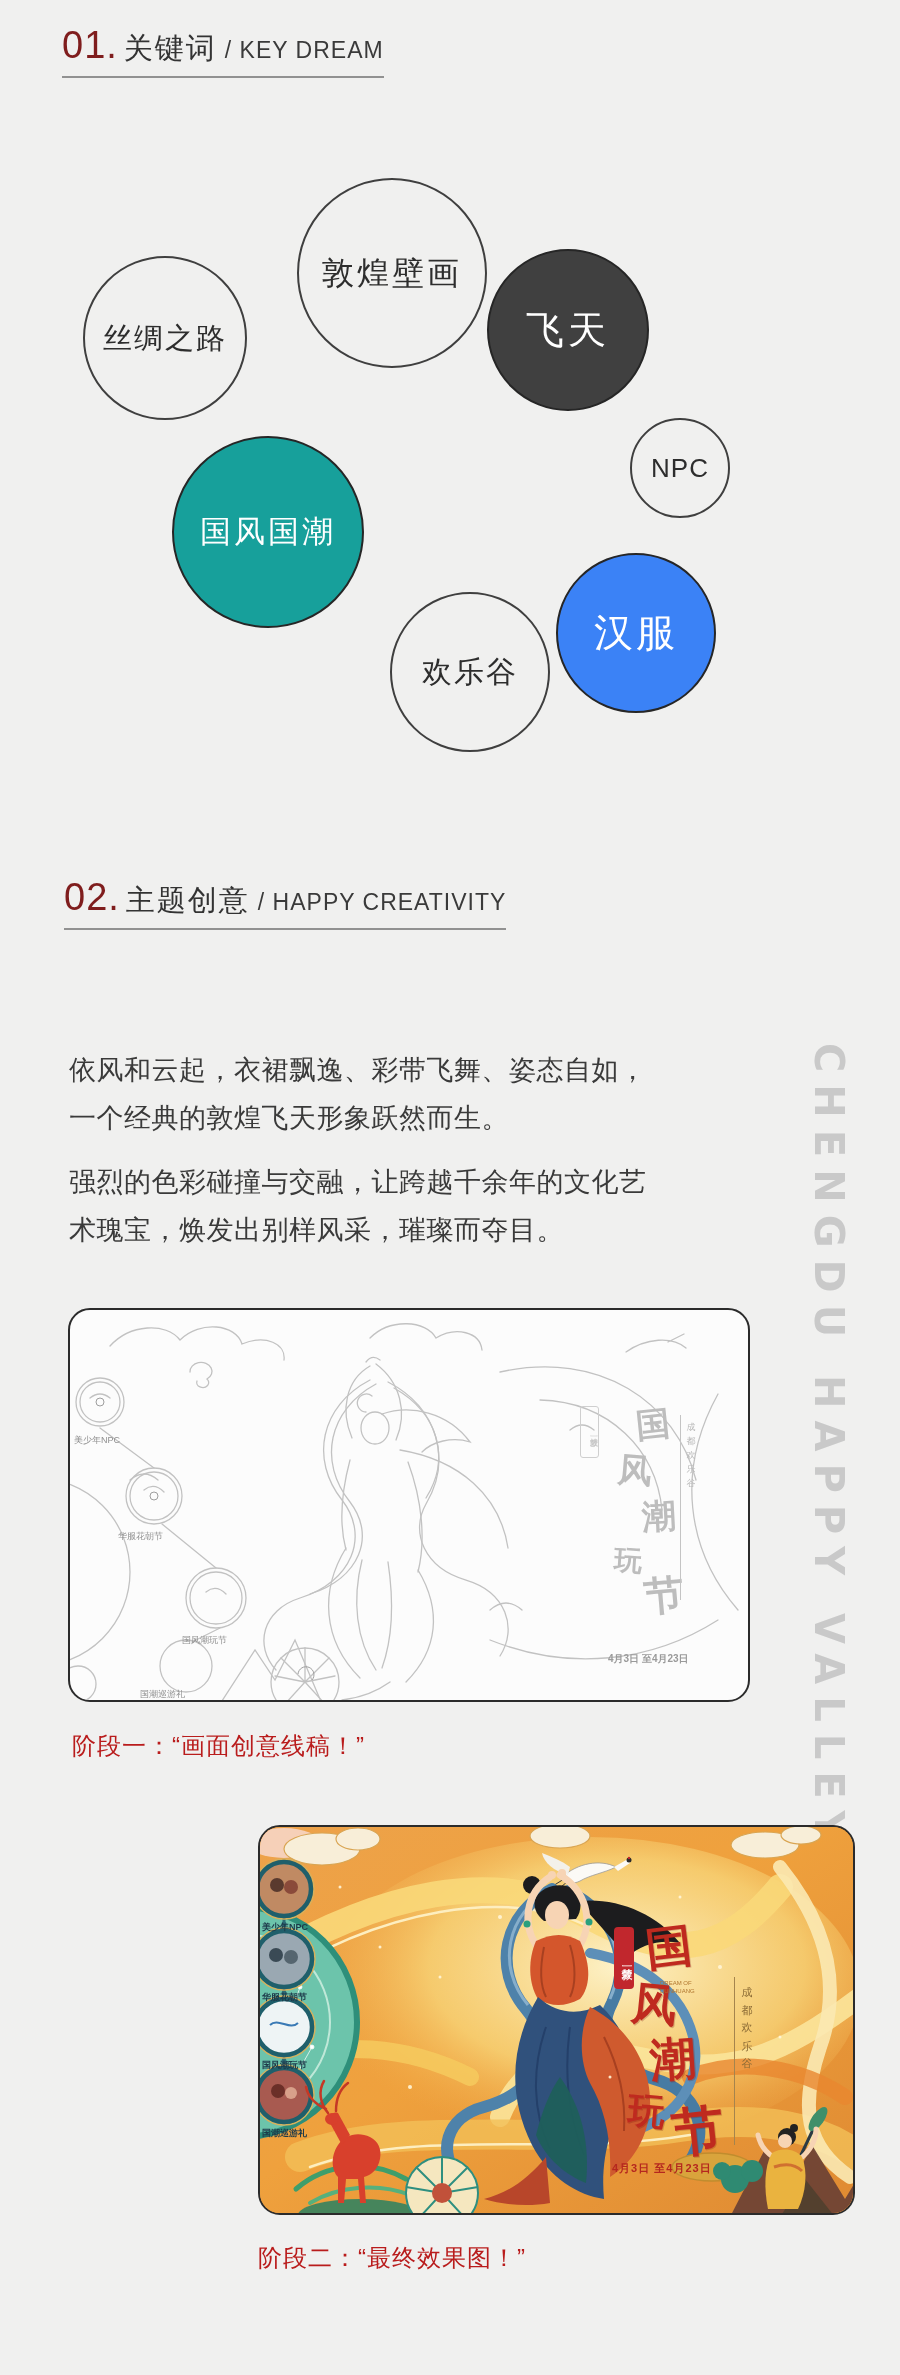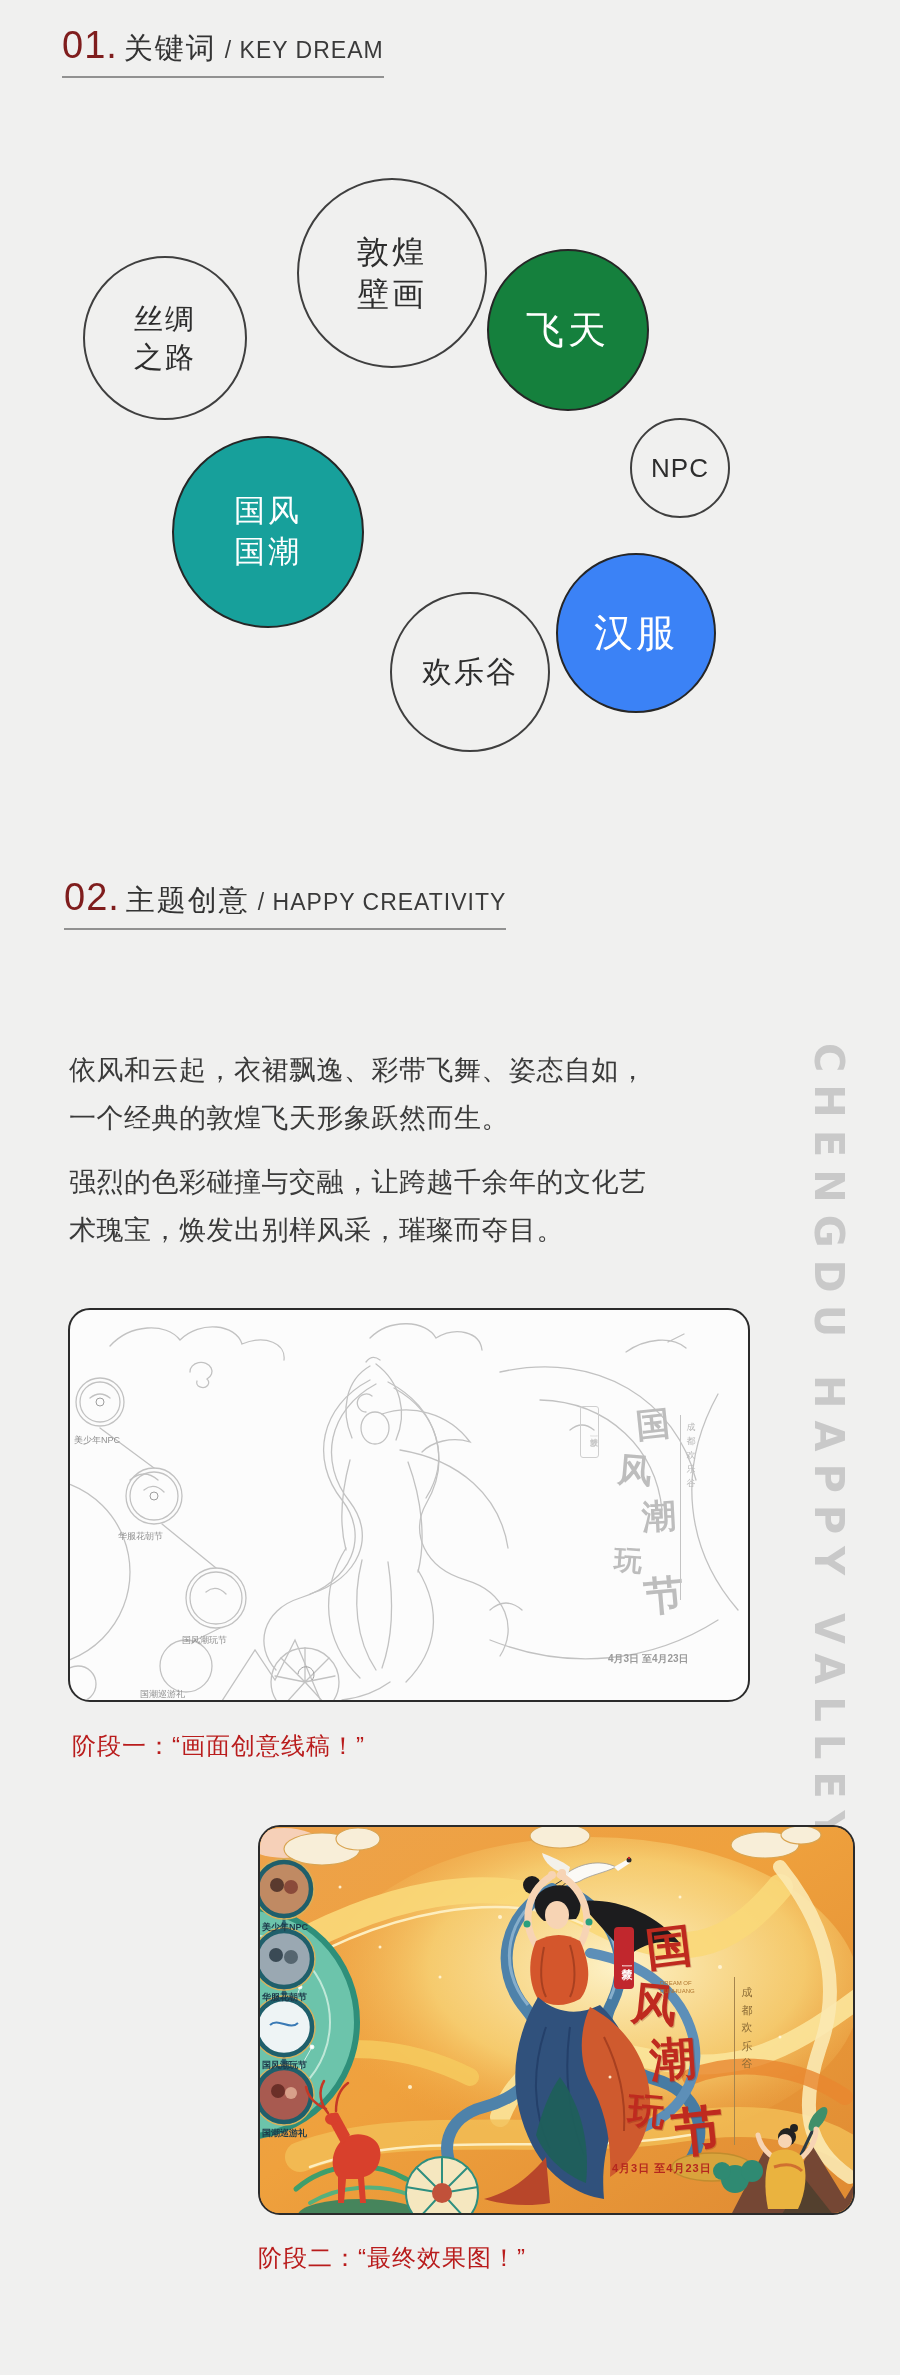--- a/index.html
+++ b/index.html
@@ -8,28 +8,28 @@
 
   
   .sec-header{position:absolute;border-bottom:2px solid #919191;padding-bottom:7px;white-space:nowrap;}
   .sec-header .num{font-size:38px;color:#7f1d1d;letter-spacing:1px;}
   .sec-header .zh{font-size:29px;color:#333;margin-left:6px;letter-spacing:2px;}
   .sec-header .en{font-size:23px;color:#3a3a3a;margin-left:8px;letter-spacing:1px;}
   #header-keywords{left:62px;top:24px;}
   #header-theme{left:64px;top:876px;}
 
   
-  .bubble{position:absolute;border-radius:50%;display:flex;flex-direction:column;align-items:center;
+  .bubble{position:absolute;border-radius:50%;display:flex;align-items:center;
           justify-content:center;text-align:center;box-sizing:border-box;line-height:1.32;}
   .bubble span:empty{display:none;}
   .bubble.outline{border:2px solid #3f3f3f;color:#2d2d2d;background:transparent;}
   .bubble.filled{border:2px solid #262626;color:#ffffff;}
   .b1{left:297px;top:178px;width:190px;height:190px;font-size:32px;letter-spacing:3px;}
   .b2{left:83px;top:256px;width:164px;height:164px;font-size:29px;letter-spacing:2px;}
-  .b3{left:487px;top:249px;width:162px;height:162px;font-size:38px;letter-spacing:4px;background:#15803d;}
+  .b3{left:487px;top:249px;width:162px;height:162px;font-size:38px;letter-spacing:4px;background:#404040;}
   .b4{left:630px;top:418px;width:100px;height:100px;font-size:26px;letter-spacing:1px;}
   .b5{left:172px;top:436px;width:192px;height:192px;font-size:31px;letter-spacing:3px;background:#17a09b;}
   .b6{left:556px;top:553px;width:160px;height:160px;font-size:39px;letter-spacing:3px;background:#3b82f6;}
   .b7{left:390px;top:592px;width:160px;height:160px;font-size:30px;letter-spacing:2px;}
 
   
   .paras{position:absolute;left:69px;top:1046px;width:600px;}
   .paras p{margin:0 0 16px 0;font-size:27px;line-height:48px;color:#3a3a3a;letter-spacing:0.5px;}
 
   

